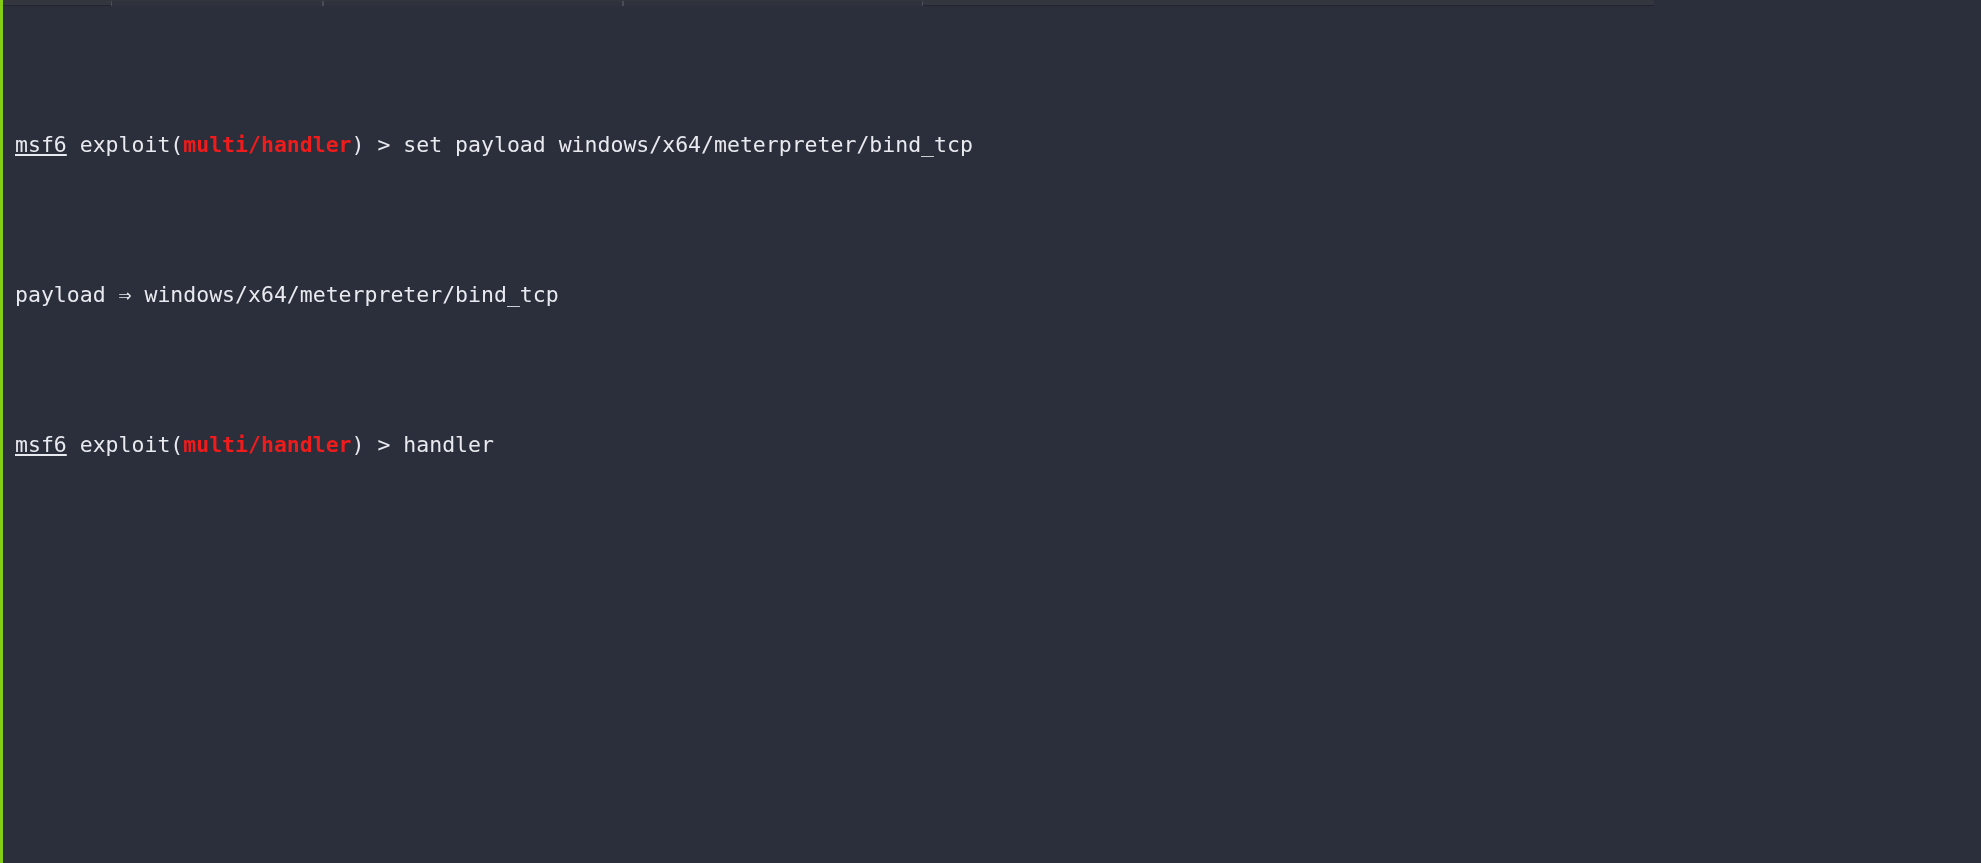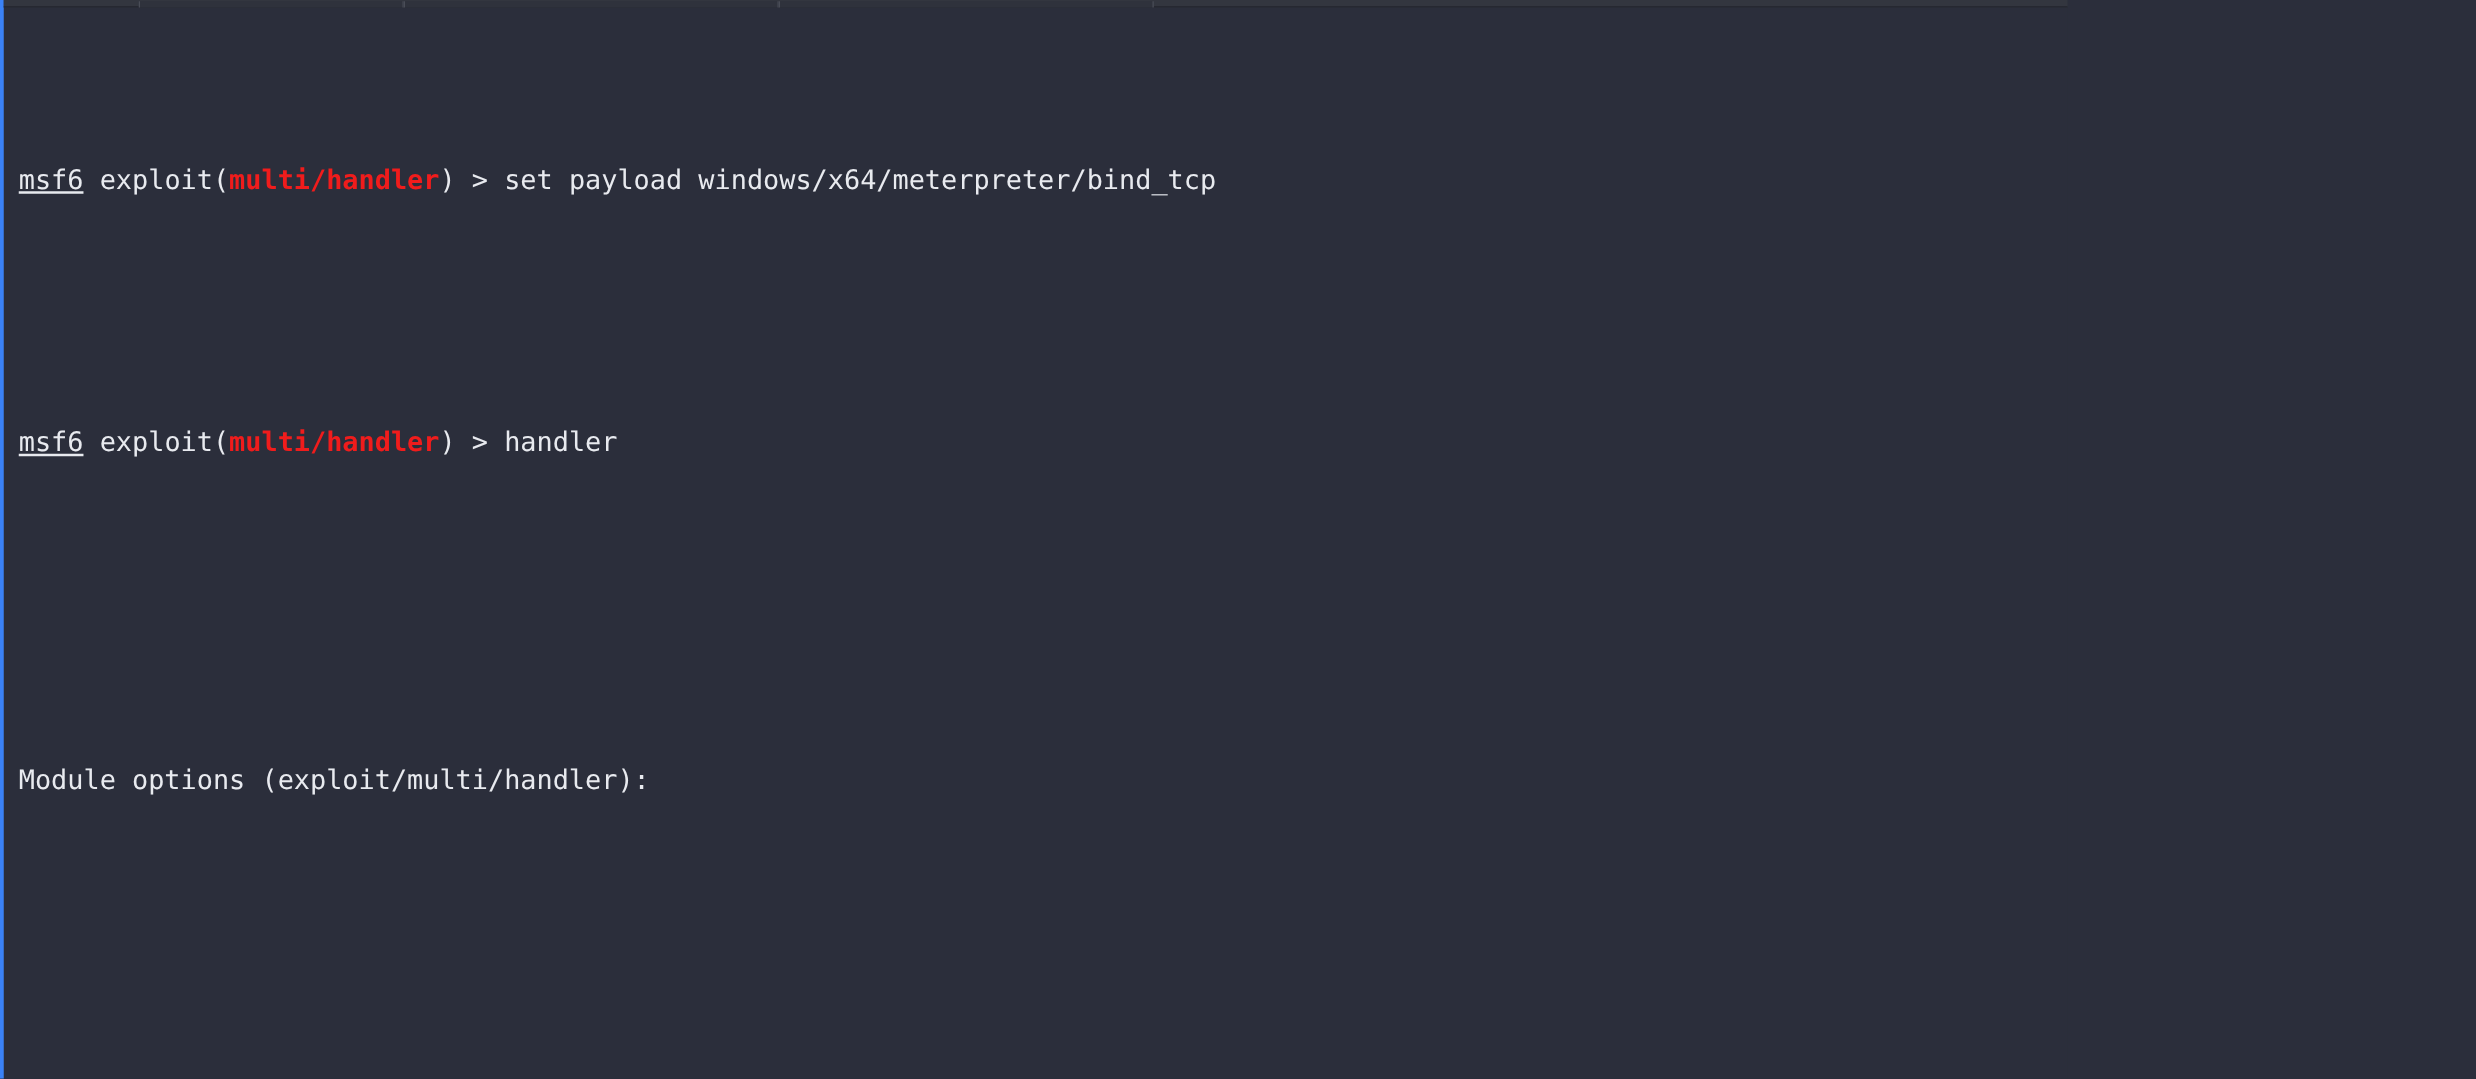--- a/index.html
+++ b/index.html
@@ -13,21 +13,21 @@
     overflow: hidden;
     font-family: "DejaVu Sans Mono", "Liberation Mono", monospace;
   }
 
   #terminal-window {
     position: relative;
     width: 1654px;
     height: 863px;
     background: #2b2e3b;
     box-sizing: border-box;
-    border-left: 3px solid #3b82f6;
+    border-left: 3px solid #84cc16;
   }
 
   
   #tab-strip {
     position: absolute;
     top: 0; left: 0;
     width: 100%;
     height: 6px;
     background: #33363f;
     border-bottom: 1px solid #23252e;
@@ -81,28 +81,28 @@
     <div class="tab-chip" style="left:320px; width:300px;"></div>
     <div class="tab-chip" style="left:620px; width:300px;"></div>
   </div>
 
   <div id="console-output">
 
     
     <span class="line"><span class="msf-prompt-name">msf6</span><span class="plain"> exploit(</span><span class="module-name">multi/handler</span><span class="plain">) &gt; </span><span class="plain">set payload windows/x64/meterpreter/bind_tcp</span></span>
 
     
+    <span class="line"><span class="plain">payload </span><span class="plain">⇒</span><span class="plain"> windows/x64/meterpreter/bind_tcp</span></span>
 
     
     <span class="line"><span class="msf-prompt-name">msf6</span><span class="plain"> exploit(</span><span class="module-name">multi/handler</span><span class="plain">) &gt; </span><span class="plain">handler</span></span>
 
     <span class="blank"></span>
 
     
-    <span class="line">Module options (exploit/multi/handler):</span>
 
     <span class="blank"></span>
 
     
     
 
     
     
 
     

